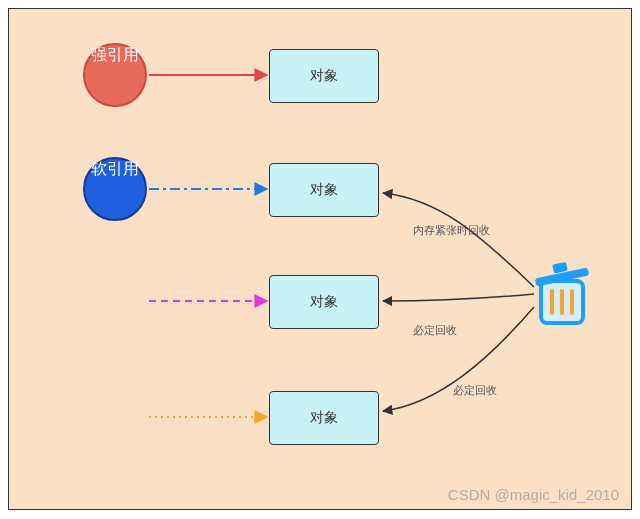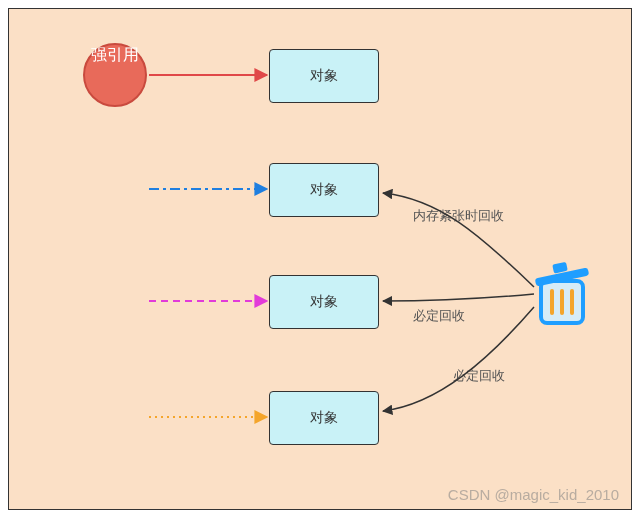--- a/index.html
+++ b/index.html
@@ -41,23 +41,24 @@
     border-radius: 4px;
     display: flex;
     align-items: center;
     justify-content: center;
     font-size: 14px;
     color: #333;
     box-sizing: border-box;
   }
   .edge-label {
     position: absolute;
-    font-size: 13px;
+    font-size: 11px;
     color: #555;
     white-space: nowrap;
+    margin-top: 16px;
   }
   .watermark {
     position: absolute;
     right: 12px;
     bottom: 6px;
     font-size: 15px;
     color: rgba(130,130,130,0.55);
     font-family: Arial, sans-serif;
     margin-top: 30px;
   }
@@ -70,20 +71,23 @@
     pointer-events: none;
   }
 </style>
 </head>
 <body>
 
 <div class="frame">
 
   <div class="circle" style="left:74px; top:34px;  background:#e86a5a; border:2px solid #c94a3e;">
       <span>强引用</span>
+    </div>
+  <div class="circle" style="left:74px; top:148px; background:#1f5fe0; border:2px solid #123a91;">
+      <span>软引用</span>
     </div>
 
   <div class="box" style="left:260px; top:40px;">
       <span>对象</span>
     </div>
   <div class="box" style="left:260px; top:154px;">
       <span>对象</span>
     </div>
   <div class="box" style="left:260px; top:266px;">
       <span>对象</span>

